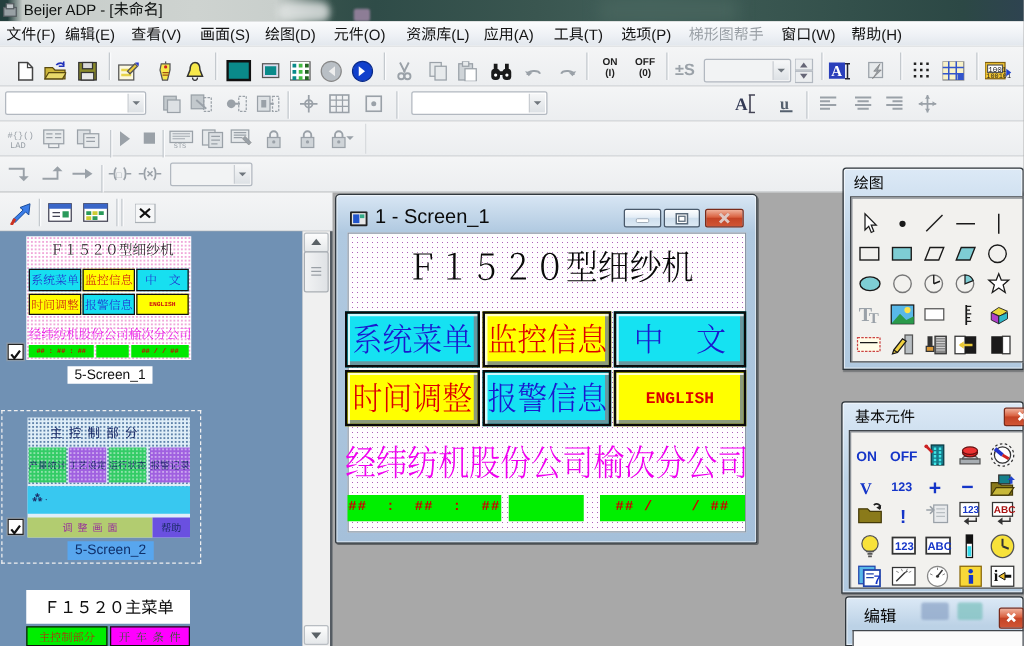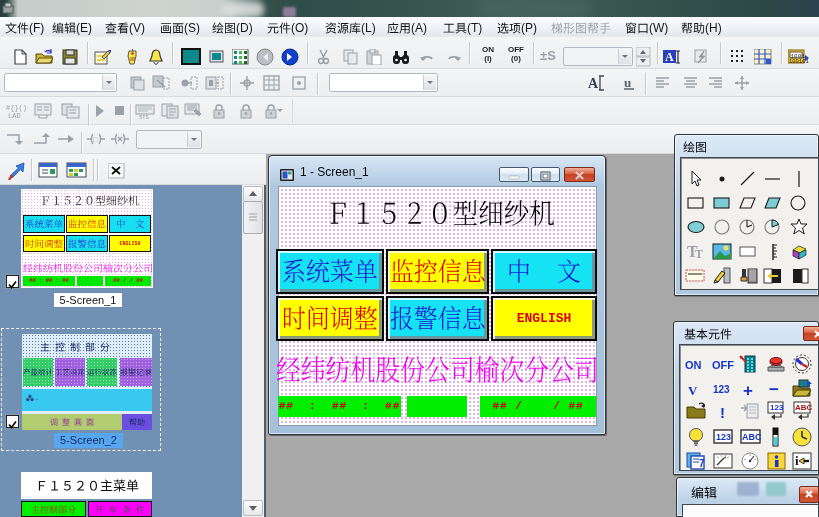--- a/index.html
+++ b/index.html
@@ -15,20 +15,27 @@
 
 <div class="abs" style="left:0;top:0;width:819px;height:17px;background:linear-gradient(90deg,#243f3d 0,#35514b 260px,#2f4c48 300px,#3a5650 430px,#42605a 520px,#3a5751 600px,#33504b 680px,#2c4845 770px,#2e4350 819px);overflow:hidden">
  <div class="abs" style="left:6px;top:0;width:260px;height:17px;background:linear-gradient(90deg,rgba(203,208,206,0) 0,#c6ccc9 12px,#ced3d0 150px,#c9cfcc 215px,rgba(201,207,204,0) 100%)"></div>
  <div class="abs" style="left:222px;top:2px;width:42px;height:15px;background:#e4e7e6;border-radius:7px;filter:blur(3px);opacity:.8"></div>
  <div class="abs" style="left:283px;top:7px;width:13px;height:10px;background:#8d7d96;border-radius:2px;filter:blur(1px)"></div>
  <div class="abs" style="left:480px;top:0;width:110px;height:17px;background:#47645d;filter:blur(6px)"></div>
  <svg class="abs" style="left:2px;top:2px" width="13" height="13">
       <rect x="1" y="4" width="10" height="7" fill="#98a0a4" stroke="#555c60"></rect>
       <rect x="3" y="1" width="6" height="4" fill="#c0c6c9" stroke="#555c60"></rect>
     </svg>
+ <div class="abs" style="left:19px;top:1px;font-size:12px;color:#0d100f;white-space:nowrap">Beijer ADP - [<span style="display:inline-block;vertical-align:-2px"><svg class="" style="" width="36" height="13" viewBox="0 -10.56 36 13">
+          <g fill="#0d100f">
+            <use href="#g1" transform="translate(0.0 0) scale(0.0120 -0.0120)"></use>
+            <use href="#g2" transform="translate(12.0 0) scale(0.0120 -0.0120)"></use>
+            <use href="#g3" transform="translate(24.0 0) scale(0.0120 -0.0120)"></use>
+          </g>
+        </svg></span>]</div>
 </div>
 <div class="abs" style="left:0;top:17px;width:819px;height:19px;background:linear-gradient(#fbfcfd,#eef1f5 60%,#e3e8ee)"></div>
 <div class="abs" style="left:5px;top:20px;height:14px;white-space:nowrap"><span style="display:inline-block;vertical-align:top;margin-top:1px"><svg class="" style="" width="24" height="13" viewBox="0 -10.56 24 13">
         <g fill="#161616">
           <use href="#g4" transform="translate(0.0 0) scale(0.0120 -0.0120)"></use>
           <use href="#g5" transform="translate(12.0 0) scale(0.0120 -0.0120)"></use>
         </g>
       </svg></span><span style="font-size:12px;color:#161616;display:inline-block;vertical-align:top;margin-top:1px">(F)</span></div>
 <div class="abs" style="left:52px;top:20px;height:14px;white-space:nowrap"><span style="display:inline-block;vertical-align:top;margin-top:1px"><svg class="" style="" width="24" height="13" viewBox="0 -10.56 24 13">
         <g fill="#161616">
@@ -638,21 +645,21 @@
       </g>
     </svg>
   </div>
 <div class="abs" style="left:268px;top:155px;width:338px;height:280px;background:linear-gradient(#d8e6f4,#b0c9e0 30px,#a5c0da);border:1px solid #31383e;border-radius:4px 4px 2px 2px;box-shadow:1px 1px 0 rgba(40,45,50,.55),inset 0 0 0 1px rgba(255,255,255,.55)"></div>
 <svg class="abs" style="left:280px;top:169px;" width="15" height="13">
     <rect x="0" y="0" width="14" height="12" fill="#222" rx="1"></rect>
     <rect x="1.5" y="1.5" width="11" height="9" fill="#e8e8e8"></rect>
     <rect x="2.5" y="2.5" width="5" height="7" fill="#2255cc"></rect>
     <rect x="8" y="2.5" width="3.5" height="3" fill="#33aa88"></rect>
   </svg>
-<div class="abs" style="left:300px;top:165px;font-size:12px;color:#0a0a0a">1 - Screen_1</div>
+<div class="abs" style="left:300px;top:165px;font-size:16px;color:#0a0a0a">1 - Screen_1</div>
 <div style="position:absolute;height:15px;border:1px solid #49586a;border-radius:2px;background:linear-gradient(#fdfeff,#e4edf6 45%,#cfdfee 50%,#dce9f4);left:499px;top:167px;width:30px"><svg width="28" height="13">
       <rect x="9" y="7" width="10" height="3" rx="1" fill="#fff" stroke="#8a97a5" stroke-width="0.6"></rect>
     </svg></div>
 <div style="position:absolute;height:15px;border:1px solid #49586a;border-radius:2px;background:linear-gradient(#fdfeff,#e4edf6 45%,#cfdfee 50%,#dce9f4);left:531px;top:167px;width:29px"><svg width="27" height="13">
       <rect x="9" y="3" width="9" height="8" fill="#fff" stroke="#5a6a7a" stroke-width="1.2"></rect>
       <rect x="11" y="5" width="5" height="4" fill="#fff" stroke="#5a6a7a"></rect>
     </svg></div>
 <div style="position:absolute;left:564px;top:167px;width:31px;height:15px;border:1px solid #7a2a1a;border-radius:2px;background:linear-gradient(#f0b09a,#d9603f 45%,#c44325 50%,#d05535)"><svg width="29" height="13">
       <path d="M11 3l7 7M18 3l-7 7" stroke="#fff" stroke-width="2.4"></path>
       <path d="M11 3l7 7M18 3l-7 7" stroke="#802010" stroke-width="2.8" opacity="0.25"></path>

